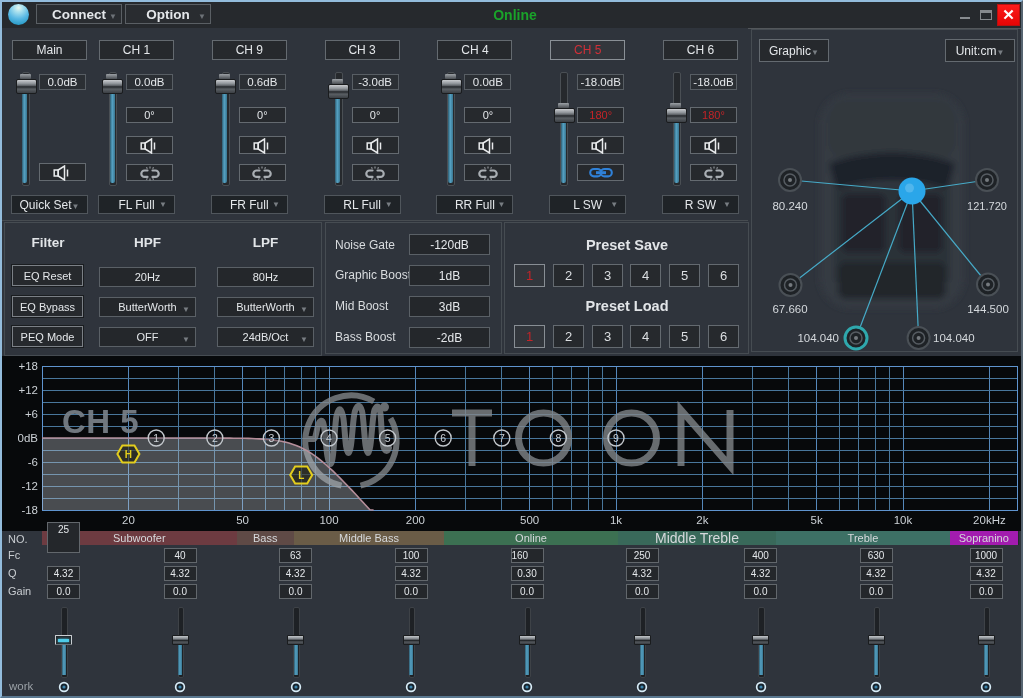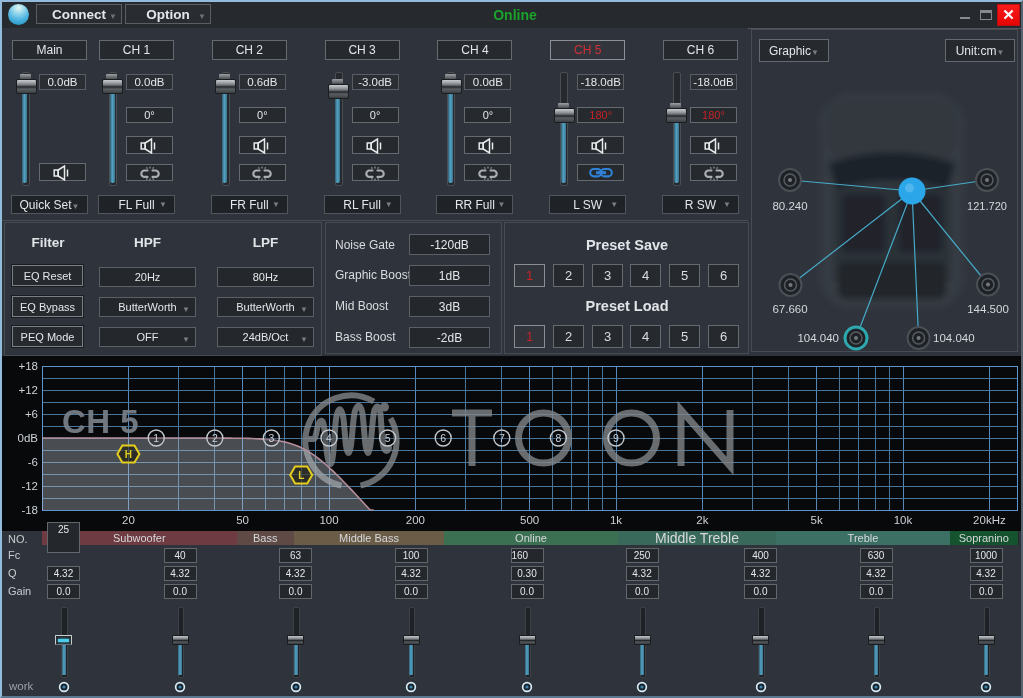--- a/index.html
+++ b/index.html
@@ -56,21 +56,21 @@
         <line x1="13" y1="0.5" x2="13" y2="2.5"></line>
         <line x1="9.5" y1="1.2" x2="10.3" y2="2.8"></line>
         <line x1="16.5" y1="1.2" x2="15.7" y2="2.8"></line>
         <line x1="13" y1="12.5" x2="13" y2="14.5"></line>
         <line x1="9.5" y1="13.8" x2="10.3" y2="12.2"></line>
         <line x1="16.5" y1="13.8" x2="15.7" y2="12.2"></line>
       </g>
     </svg>
   </div>
 <div style="position:absolute;box-sizing:border-box;background:#26292d;border:1px solid #646a70;color:#e4e7ea;text-align:center;font-size:11px;left:98px;top:195px;width:77px;height:19px;line-height:18px;font-size:12px;background:#1f2327;border-color:#50565c">FL Full<span style="position:absolute;right:7px;top:0px;color:#787d82;font-size:8px">▼</span></div>
-<div style="position:absolute;box-sizing:border-box;background:#26292d;border:1px solid #646a70;color:#e4e7ea;text-align:center;font-size:11px;left:211.8px;top:40px;width:75px;height:20px;line-height:19px;font-size:12px;background:#26292d;border-color:#646a70;color:#e4e7ea">CH 2</div>
+<div style="position:absolute;box-sizing:border-box;background:#26292d;border:1px solid #646a70;color:#e4e7ea;text-align:center;font-size:11px;left:211.8px;top:40px;width:75px;height:20px;line-height:19px;font-size:12px;background:#26292d;border-color:#646a70;color:#e4e7ea">CH 9</div>
 <div style="position:absolute;left:222px;top:72px;width:6px;height:112px;background:#26292d;border:1px solid #4a4f54;border-radius:2px"></div>
 <div style="position:absolute;left:222px;top:88.5px;width:5px;height:94.5px;background:linear-gradient(90deg,#2f5c70,#55a2c4 45%,#3a7690);border-radius:2px"></div>
 <div style="position:absolute;left:215px;top:78.5px;width:19px;height:13px;border:1px solid #1a1c1e;border-radius:2px;background:linear-gradient(180deg,#caccd0 0%,#8f9499 28%,#55595e 46%,#23262a 52%,#5a5f64 70%,#3b3f44 100%)"></div>
 <div style="position:absolute;left:219px;top:73.5px;width:11px;height:5px;background:linear-gradient(180deg,#9ba0a5,#4a4e53);border-radius:1px"></div>
 <div style="position:absolute;box-sizing:border-box;background:#26292d;border:1px solid #646a70;color:#e4e7ea;text-align:center;font-size:11px;left:238.8px;top:74px;width:47px;height:16px;line-height:15px;font-size:11.5px;background:#2b2f34;border-color:#585e64">0.6dB</div>
 <div style="position:absolute;box-sizing:border-box;background:#26292d;border:1px solid #646a70;color:#e4e7ea;text-align:center;font-size:11px;left:238.8px;top:107px;width:47px;height:16px;line-height:15px;color:#e4e7ea">0°</div>
 <div style="position:absolute;box-sizing:border-box;background:#26292d;border:1px solid #646a70;color:#e4e7ea;text-align:center;font-size:11px;left:238.8px;top:136px;width:47px;height:18px;padding-top:1px">
     <svg width="19" height="16" viewBox="0 0 19 16" style="display:block;margin:auto">
       <g fill="none" stroke="#e8eaec" stroke-width="1.5">
         <rect x="1.2" y="5" width="4" height="6"></rect>
@@ -414,21 +414,21 @@
       <text x="903.0" y="524" font-size="11.5" fill="#ccd1d6" text-anchor="middle">10k</text>
       <text x="989.4" y="524" font-size="11.5" fill="#ccd1d6" text-anchor="middle">20kHz</text>
 </g>
   </svg>
 <div style="position:absolute;left:42px;top:531px;width:194.5px;height:14px;background:#6d3b41;border-right:1px solid #24272b;color:#d6d9dc;font-size:11px;text-align:center;line-height:14px">Subwoofer</div>
 <div style="position:absolute;left:236.5px;top:531px;width:57.5px;height:14px;background:#5f4a46;border-right:1px solid #24272b;color:#d6d9dc;font-size:11px;text-align:center;line-height:14px">Bass</div>
 <div style="position:absolute;left:294px;top:531px;width:150px;height:14px;background:#6a5c47;border-right:1px solid #24272b;color:#d6d9dc;font-size:11px;text-align:center;line-height:14px">Middle Bass</div>
 <div style="position:absolute;left:444px;top:531px;width:174px;height:14px;background:#3c7052;border-right:1px solid #24272b;color:#d6d9dc;font-size:11px;text-align:center;line-height:14px">Online</div>
 <div style="position:absolute;left:618px;top:531px;width:158px;height:14px;background:#39695a;border-right:1px solid #24272b;color:#d6d9dc;font-size:14px;text-align:center;line-height:14px">Middle Treble</div>
 <div style="position:absolute;left:776px;top:531px;width:174px;height:14px;background:#3d7065;border-right:1px solid #24272b;color:#d6d9dc;font-size:11px;text-align:center;line-height:14px">Treble</div>
-<div style="position:absolute;left:950px;top:531px;width:67.5px;height:14px;background:#14532d;border-right:1px solid #24272b;color:#d6d9dc;font-size:11px;text-align:center;line-height:14px">Sopranino</div>
+<div style="position:absolute;left:950px;top:531px;width:67.5px;height:14px;background:#a21caf;border-right:1px solid #24272b;color:#d6d9dc;font-size:11px;text-align:center;line-height:14px">Sopranino</div>
 <div style="position:absolute;left:8px;top:533px;font-size:11px;color:#c9cdd1">NO.</div>
 <div style="position:absolute;left:8px;top:549px;font-size:11px;color:#c9cdd1">Fc</div>
 <div style="position:absolute;left:8px;top:567px;font-size:11px;color:#c9cdd1">Q</div>
 <div style="position:absolute;left:8px;top:585px;font-size:11px;color:#c9cdd1">Gain</div>
 <div style="position:absolute;box-sizing:border-box;background:#26292d;border:1px solid #646a70;color:#e4e7ea;text-align:center;font-size:11px;left:47.0px;top:522px;width:33px;height:31px;line-height:14px;font-size:10px;background:#24272b;border-color:#62676c">25</div>
 <div style="position:absolute;box-sizing:border-box;background:#26292d;border:1px solid #646a70;color:#e4e7ea;text-align:center;font-size:11px;left:47.0px;top:565.5px;width:33px;height:15px;line-height:14px;font-size:10px;background:#24272b;border-color:#62676c">4.32</div>
 <div style="position:absolute;box-sizing:border-box;background:#26292d;border:1px solid #646a70;color:#e4e7ea;text-align:center;font-size:11px;left:47.0px;top:583.5px;width:33px;height:15px;line-height:14px;font-size:10px;background:#24272b;border-color:#62676c">0.0</div>
 <div style="position:absolute;left:61.3px;top:607px;width:4.5px;height:69px;background:#1e2125;border:1px solid #3e4247;border-radius:2px"></div>
 <div style="position:absolute;left:61.5px;top:645px;width:4px;height:30px;background:linear-gradient(90deg,#2f5c70,#55a2c4 45%,#3a7690)"></div>
 <div style="position:absolute;left:55.0px;top:635px;width:17px;height:10px;box-sizing:border-box;border:1px solid #caced2;border-bottom-color:#6a6f74;border-radius:1px;background:#23262a">

